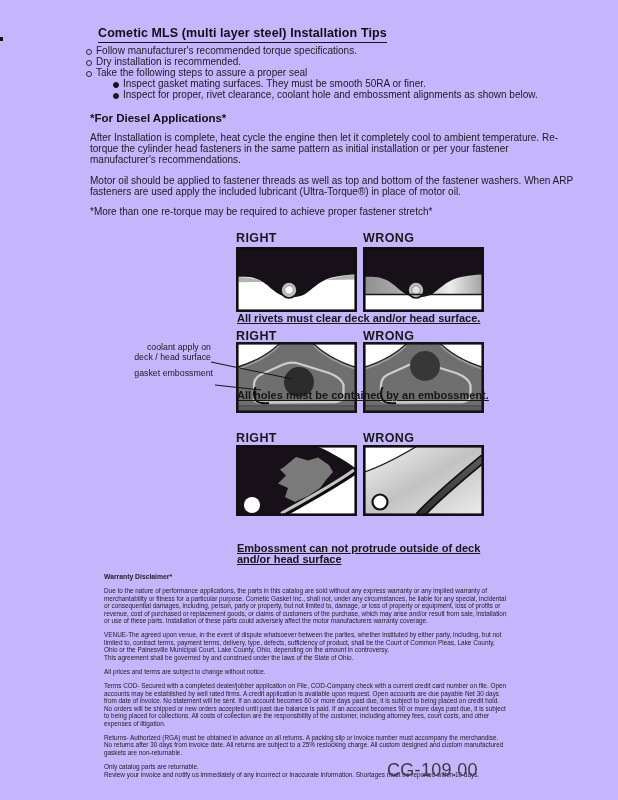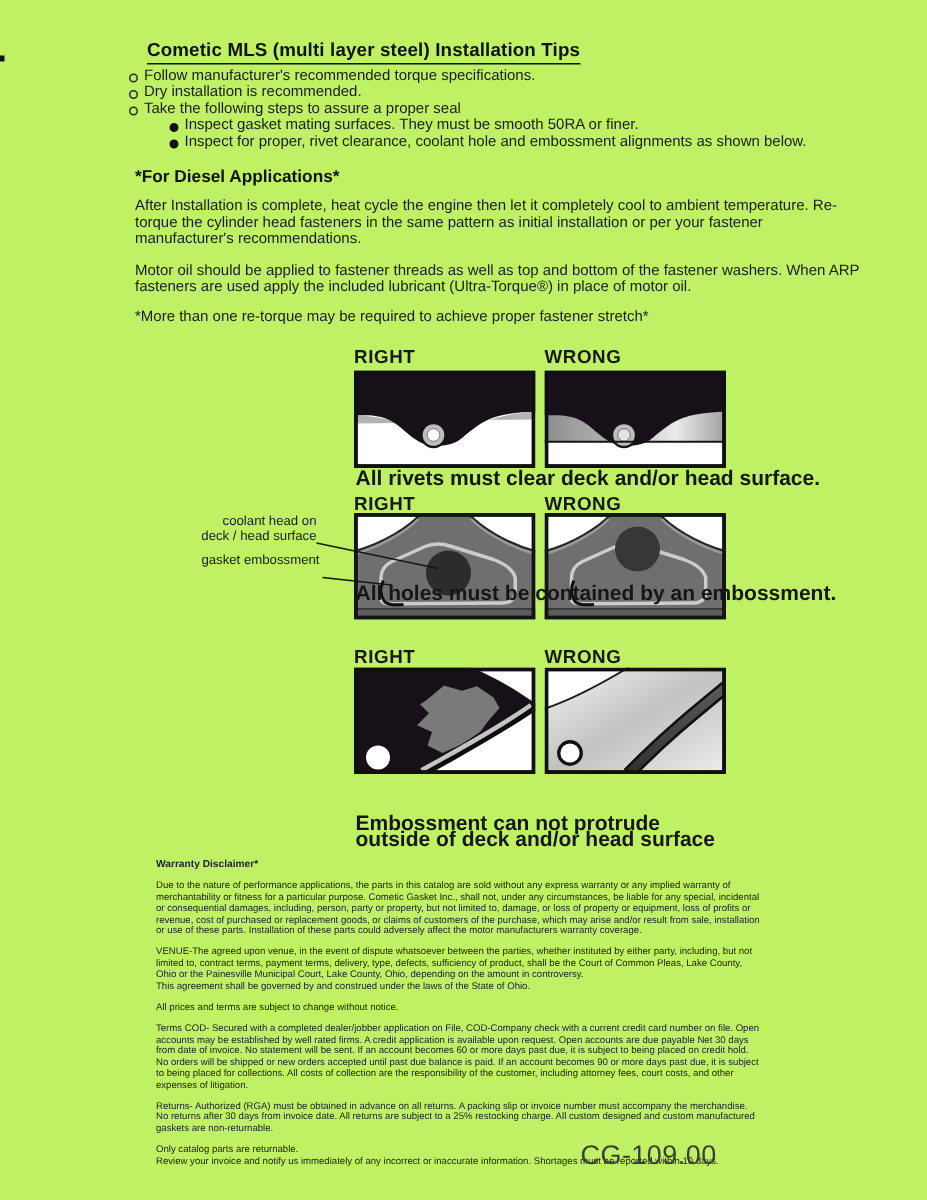--- a/index.html
+++ b/index.html
@@ -1,36 +1,36 @@
 <!DOCTYPE html>
 <html><head>
 <meta charset="utf-8">
 <style>
   html,body{margin:0;padding:0;background:#e8e8e8;}
   .page{
-    position:relative;width:618px;height:800px;background:#bef264;
+    position:relative;width:618px;height:800px;background:#c4b5fd;
     font-family:"Liberation Sans", sans-serif;color:#1b1b1b;overflow:hidden;
     margin:0 auto;
   }
   .artifact{position:absolute;left:0;top:37px;width:3px;height:4px;background:#111;}
   .title{
     position:absolute;left:98px;top:26px;font-size:12.5px;font-weight:700;color:#111;
     border-bottom:1.6px solid #141414;padding-bottom:2px;letter-spacing:.1px;
   }
   .bullets{position:absolute;left:86px;top:45px;font-size:10px;line-height:11px;width:480px;}
   .bullet-row{display:flex;align-items:flex-end;}
   .b-glyph{flex:0 0 auto;width:4px;height:4px;border:1px solid #2a2a2a;border-radius:50%;margin-right:4px;position:relative;top:-1px;}
   .b-glyph.filled{background:#111;border-color:#111;}
   .sub{margin-left:27px;}
   .diesel{position:absolute;left:90px;top:112px;width:472px;}
   .diesel h2{margin:0 0 8px 0;font-size:11.5px;font-weight:700;color:#111;}
   .diesel p{margin:0 0 9px 0;font-size:10px;line-height:11.2px;}
   .dg-label{position:absolute;width:121px;text-align:left;font-size:12.5px;font-weight:700;letter-spacing:.4px;color:#181818;}
   .panel{position:absolute;width:121px;}
-  .caption{position:absolute;left:237px;font-size:14px;font-weight:700;line-height:10.5px;color:#161616;}
+  .caption{position:absolute;left:237px;font-size:11px;font-weight:700;line-height:10.5px;color:#161616;text-decoration:underline;}
   .cap3{width:250px;}
   .side-label{position:absolute;font-size:8.8px;line-height:9.8px;text-align:right;color:#1a1a1a;}
   .warranty{position:absolute;left:104px;top:573px;width:404px;font-size:6.4px;line-height:7.4px;color:#222;}
   .warranty h3{margin:0 0 7px 0;font-size:6.8px;font-weight:700;}
   .warranty p{margin:0 0 7px 0;}
   .warranty p.tight{margin-bottom:0;}
   .footer-code{position:absolute;left:387px;top:760px;font-size:18px;color:#3d3d3d;letter-spacing:.3px;}
   .overlay{position:absolute;left:0;top:0;pointer-events:none;}
   svg{display:block;}
 </style>
@@ -107,21 +107,21 @@
       <rect x="1.3" y="1.3" width="118.4" height="62.4" fill="none" stroke="#101010" stroke-width="2.6"></rect>
     </svg>
   </div>
 
   <div class="caption" style="top:313px;">All rivets must clear deck and/or head surface.</div>
 
   <div class="dg-label" style="left:236px;top:329px;">RIGHT</div>
   <div class="dg-label" style="left:363px;top:329px;">WRONG</div>
 
   <div class="side-label" style="left:95px;top:343px;width:116px;">
-    <div>coolant head on</div>
+    <div>coolant apply on</div>
     <div>deck / head surface</div>
   </div>
   <div class="side-label" style="left:95px;top:369px;width:118px;">gasket embossment</div>
 
   <div class="panel" style="left:236px;top:342px;">
     <svg width="121" height="71" viewBox="0 0 121 71">
       <rect x="0" y="0" width="121" height="71" fill="#6f6f6f"></rect>
       <path d="M0,0 H45 C37,9 20,20 0,25.5 Z" fill="#ffffff"></path>
       <path d="M76,0 H121 V25.5 C101,20 84,9 76,0 Z" fill="#ffffff"></path>
       <path d="M45,0 C37,9 20,20 0,25.5" fill="none" stroke="#262626" stroke-width="1.4"></path>

